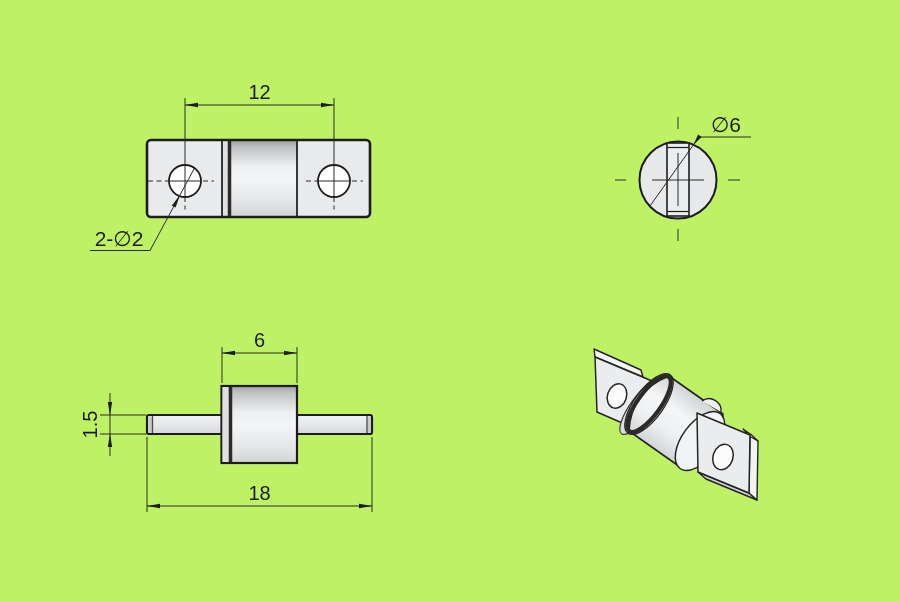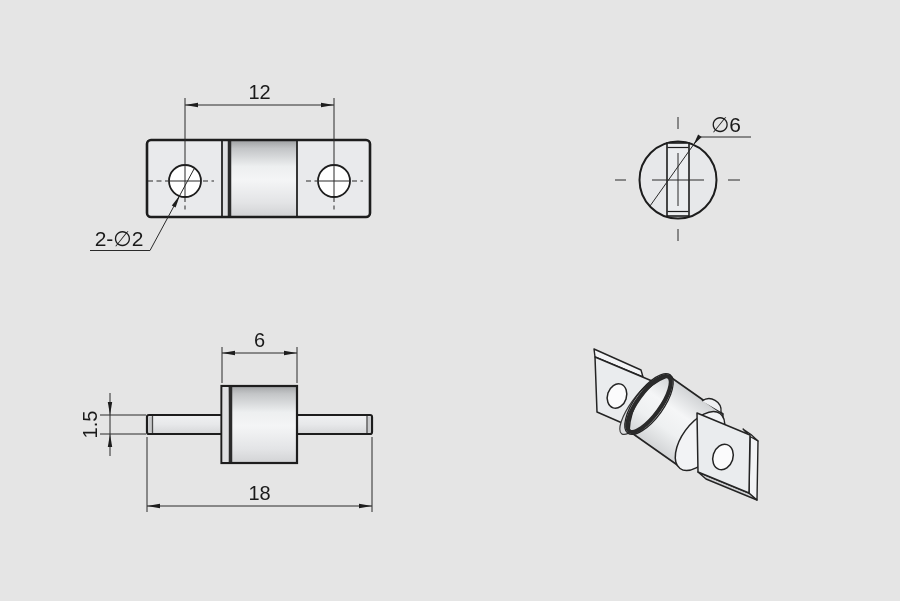--- a/index.html
+++ b/index.html
@@ -1,16 +1,16 @@
 <!DOCTYPE html>
 <html><head>
 <meta charset="utf-8">
 <style>
   html,body{margin:0;padding:0;background:#ffffff;}
-  .canvas{position:relative;width:900px;height:601px;background:#e5e5e5;overflow:hidden;
+  .canvas{position:relative;width:900px;height:601px;background:#bef264;overflow:hidden;
           font-family:"Liberation Sans","DejaVu Sans",sans-serif;}
   svg{position:absolute;left:0;top:0;}
   text{font-family:"Liberation Sans","DejaVu Sans",sans-serif;fill:#1a1a1a;}
   .dimtxt{font-size:20px;}
   .calltxt{font-size:21px;}
   .thin{stroke:#2a2a2a;stroke-width:1;fill:none;}
   .ext{stroke:#2a2a2a;stroke-width:1;fill:none;}
   .outline{stroke:#1d1d1d;fill:none;}
   .arrow{fill:#1d1d1d;stroke:none;}
 </style>

